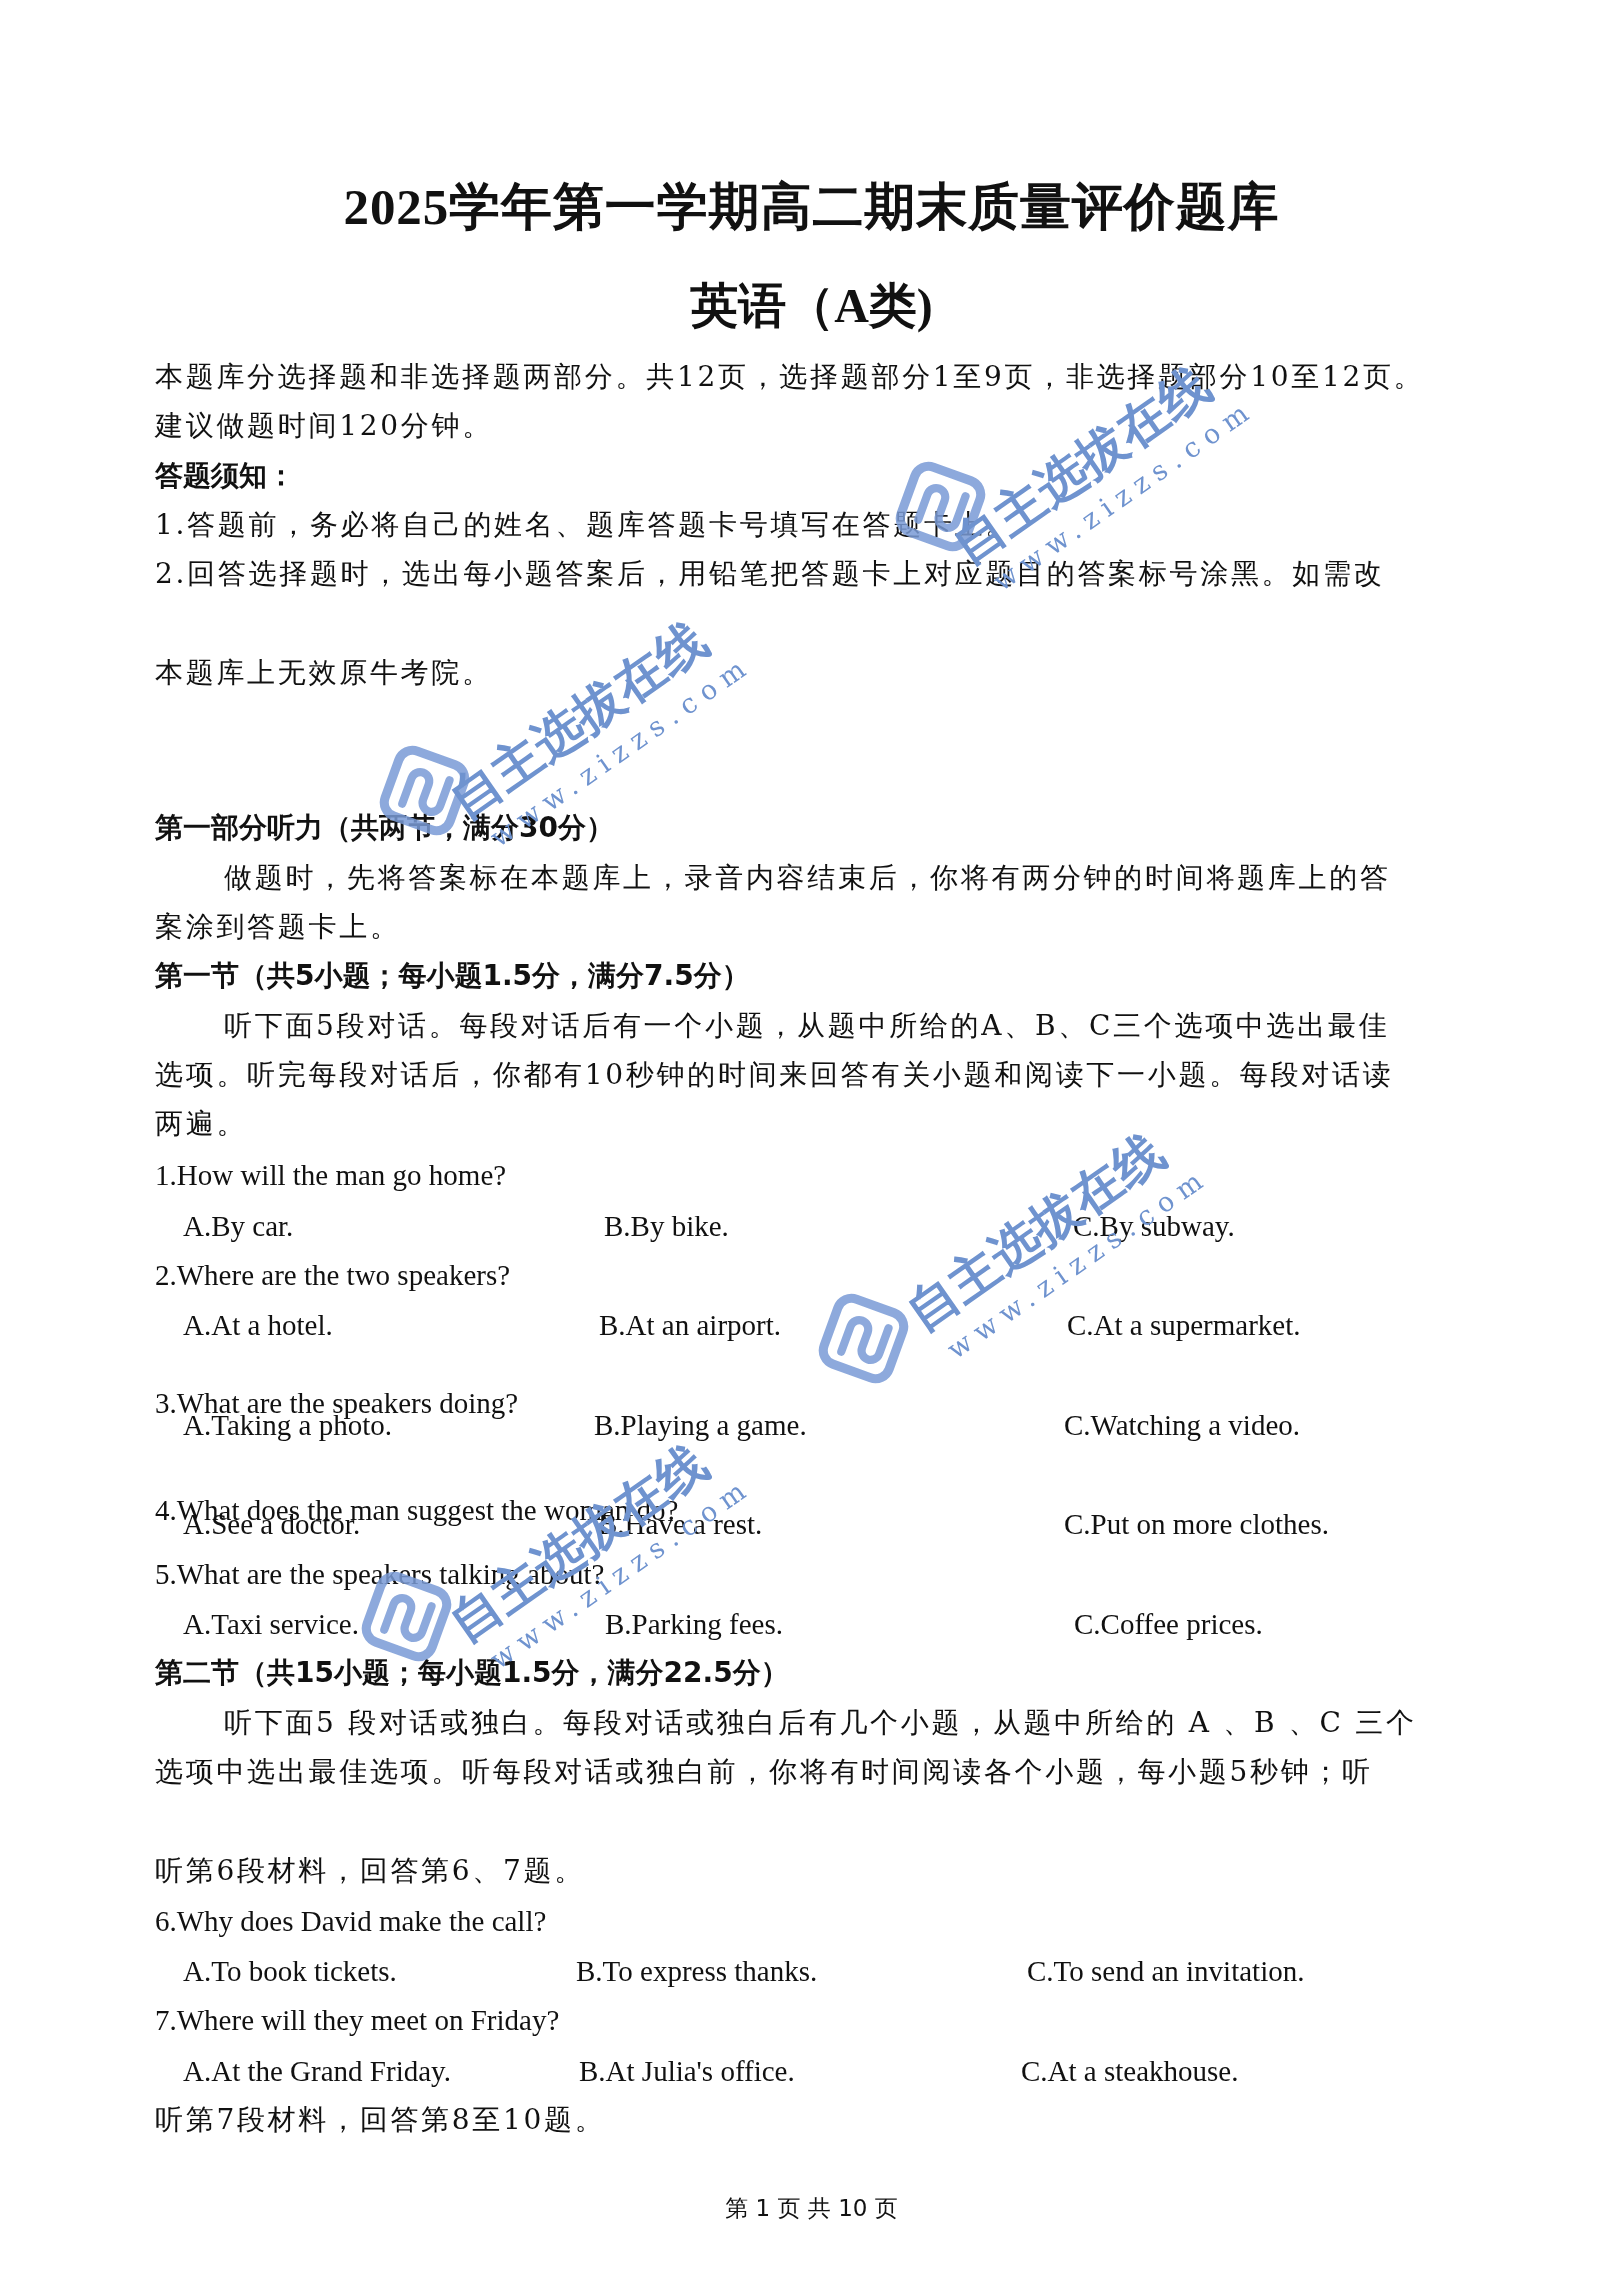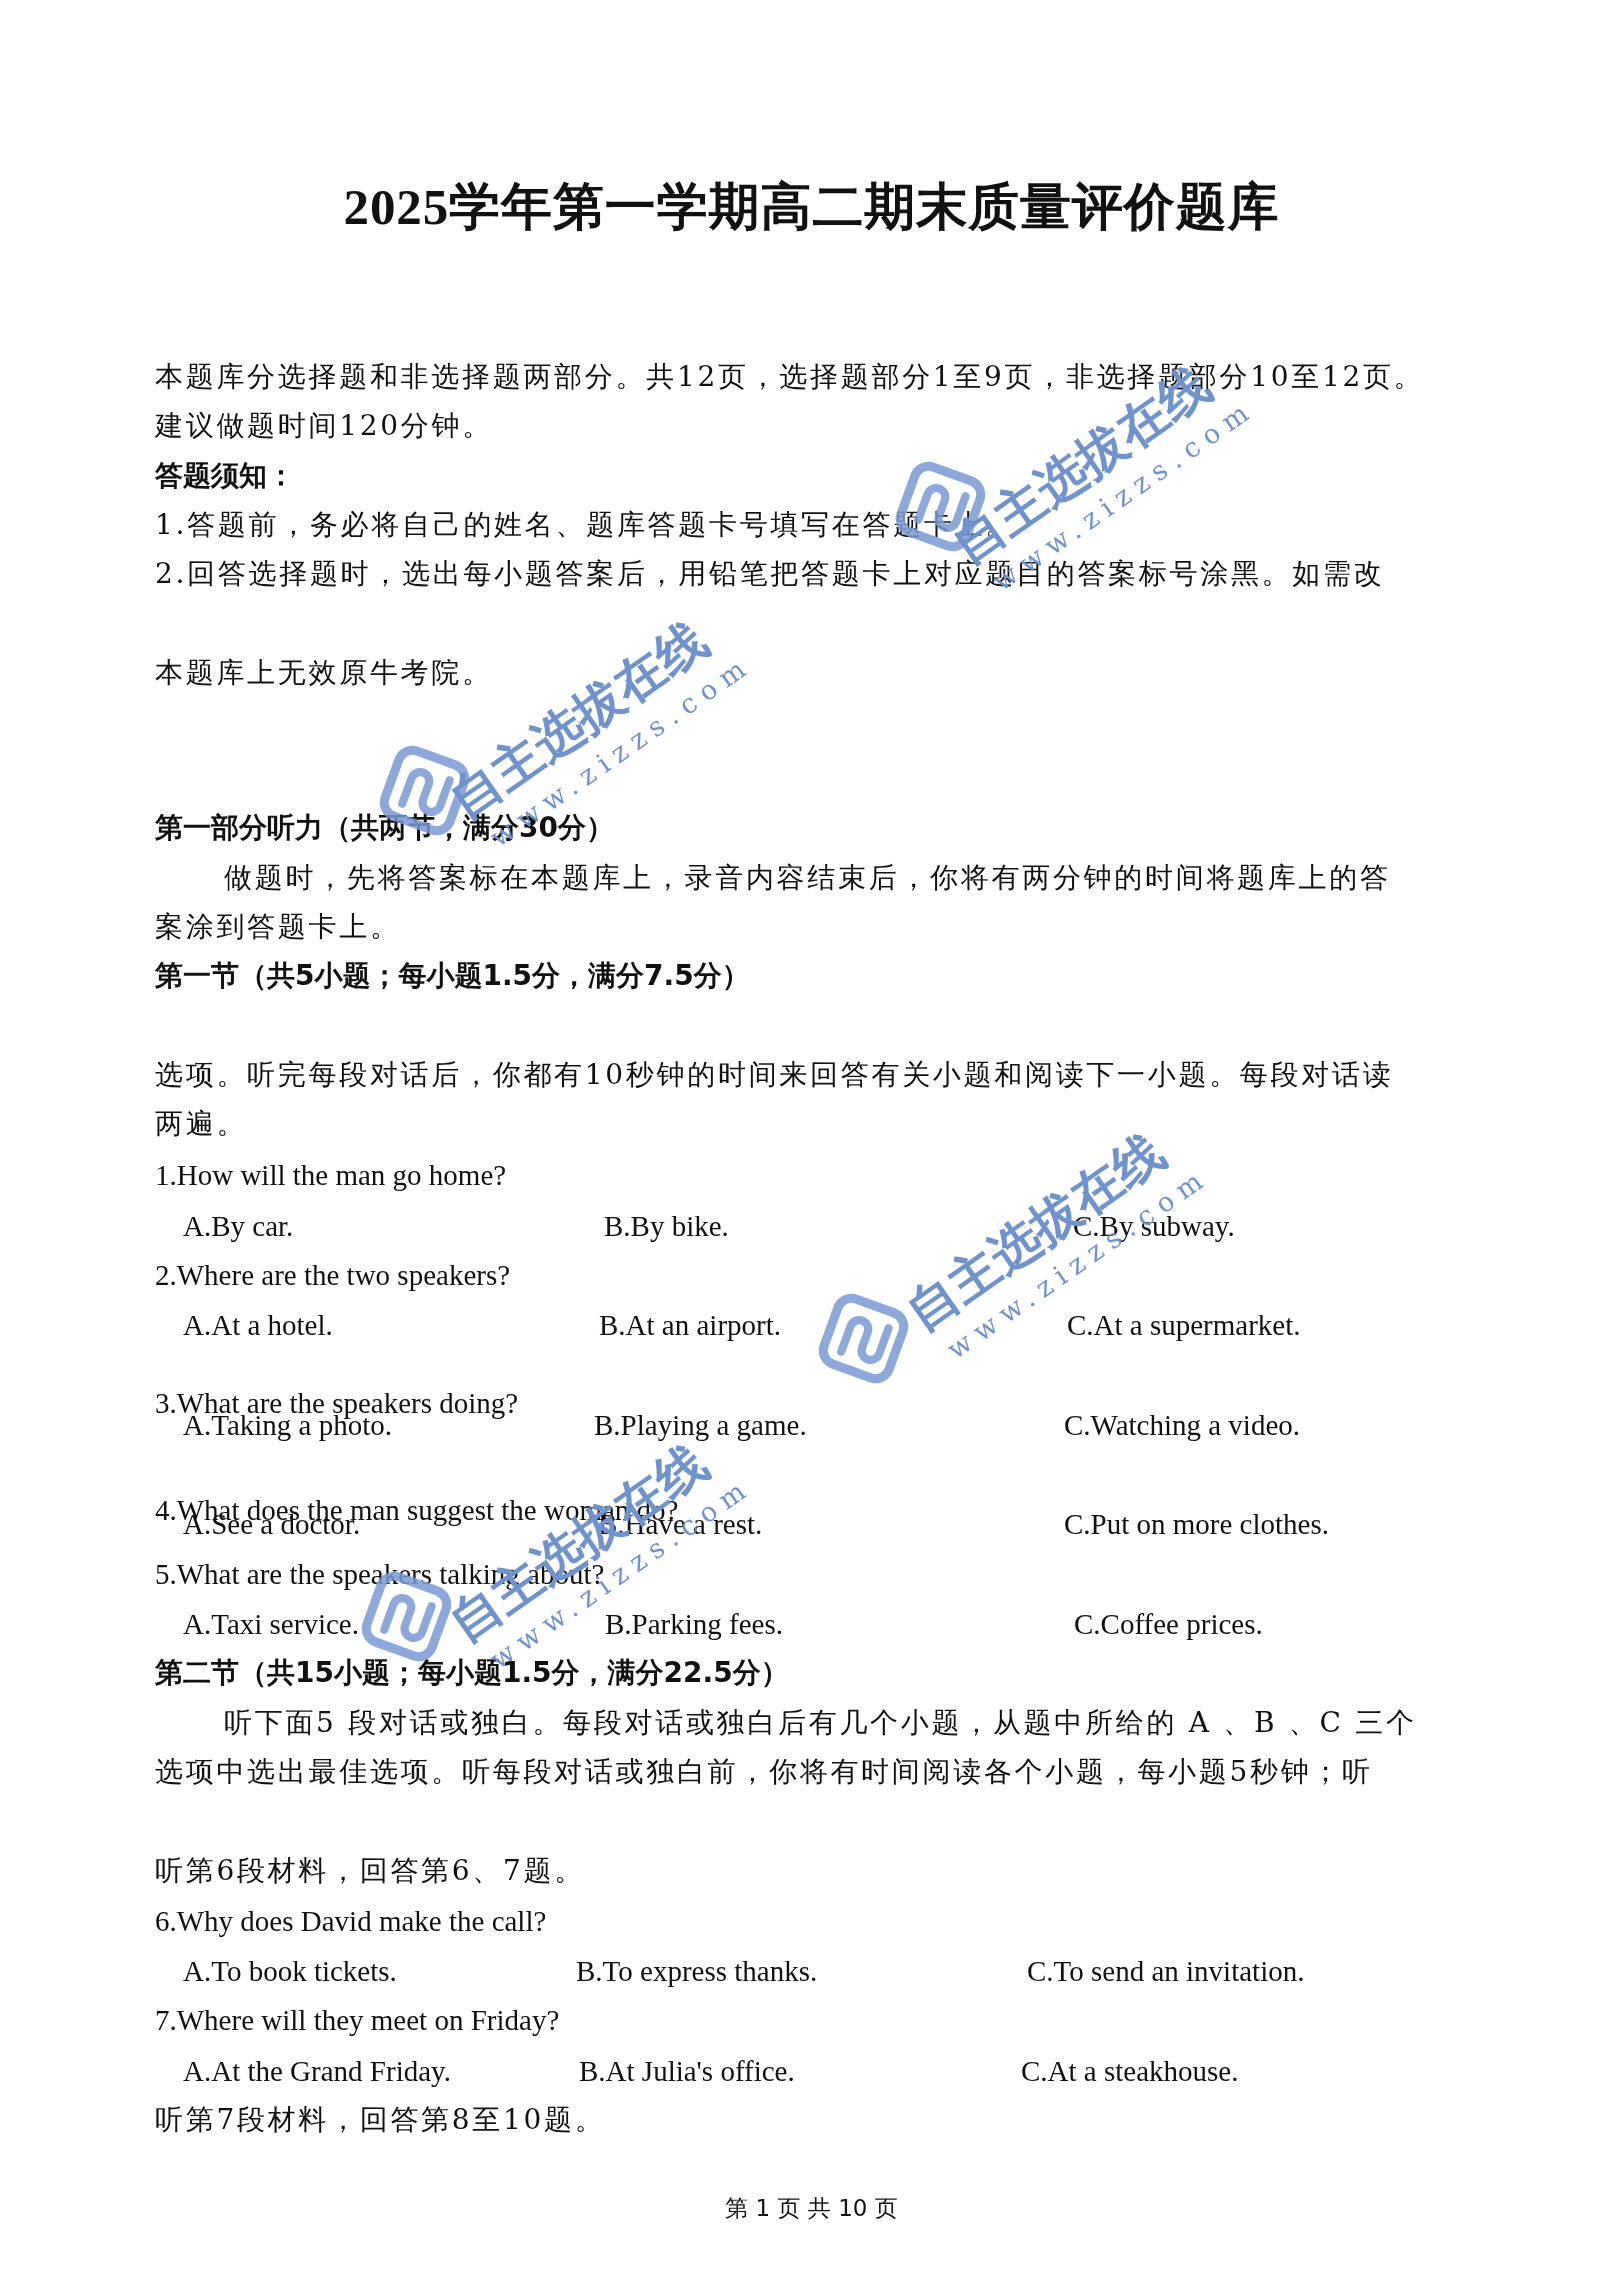--- a/index.html
+++ b/index.html
@@ -21,33 +21,35 @@
   .wm { position:absolute; pointer-events:none; opacity:0.85; }
   .wm-text { position:absolute; transform-origin:left bottom; color:#6f93cf;
              font-family:"DejaVu Serif",serif; white-space:nowrap; }
 </style>
 </head>
 <body>
 
 <div class="page">
 
   <div class="title t1">2025学年第一学期高二期末质量评价题库</div>
+  <div class="title t2">英语（A类)</div>
 
   <div class="line cn" style="top:361px;">本题库分选择题和非选择题两部分。共12页，选择题部分1至9页，非选择题部分10至12页。</div>
   <div class="line cn" style="top:410px;">建议做题时间120分钟。</div>
   <div class="line bold" style="top:460px;">答题须知：</div>
   <div class="line cn" style="top:509px;">1.答题前，务必将自己的姓名、题库答题卡号填写在答题卡上。</div>
   <div class="line cn" style="top:558px;">2.回答选择题时，选出每小题答案后，用铅笔把答题卡上对应题目的答案标号涂黑。如需改</div>
   <div class="line cn" style="top:657px;">本题库上无效原牛考院。</div>
 
   <div class="line bold" style="top:812px;">第一部分听力（共两节，满分30分）</div>
   <div class="line cn indent" style="top:862px;">做题时，先将答案标在本题库上，录音内容结束后，你将有两分钟的时间将题库上的答</div>
   <div class="line cn" style="top:911px;">案涂到答题卡上。</div>
 
   <div class="line bold" style="top:960px;">第一节（共5小题；每小题1.5分，满分7.5分）</div>
+  <div class="line cn indent" style="top:1010px;">听下面5段对话。每段对话后有一个小题，从题中所给的A、B、C三个选项中选出最佳</div>
   <div class="line cn" style="top:1059px;">选项。听完每段对话后，你都有10秒钟的时间来回答有关小题和阅读下一小题。每段对话读</div>
   <div class="line cn" style="top:1108px;">两遍。</div>
 
   <div class="q" style="top:1159px;">1.How will the man go home?</div>
   <div class="opt" style="top:1210px; left:183px;">A.By  car.</div>
   <div class="opt" style="top:1210px; left:604px;">B.By   bike.</div>
   <div class="opt" style="top:1210px; left:1073px;">C.By  subway.</div>
 
   <div class="q" style="top:1259px;">2.Where are the two speakers?</div>
   <div class="opt" style="top:1309px; left:183px;">A.At a hotel.</div>

